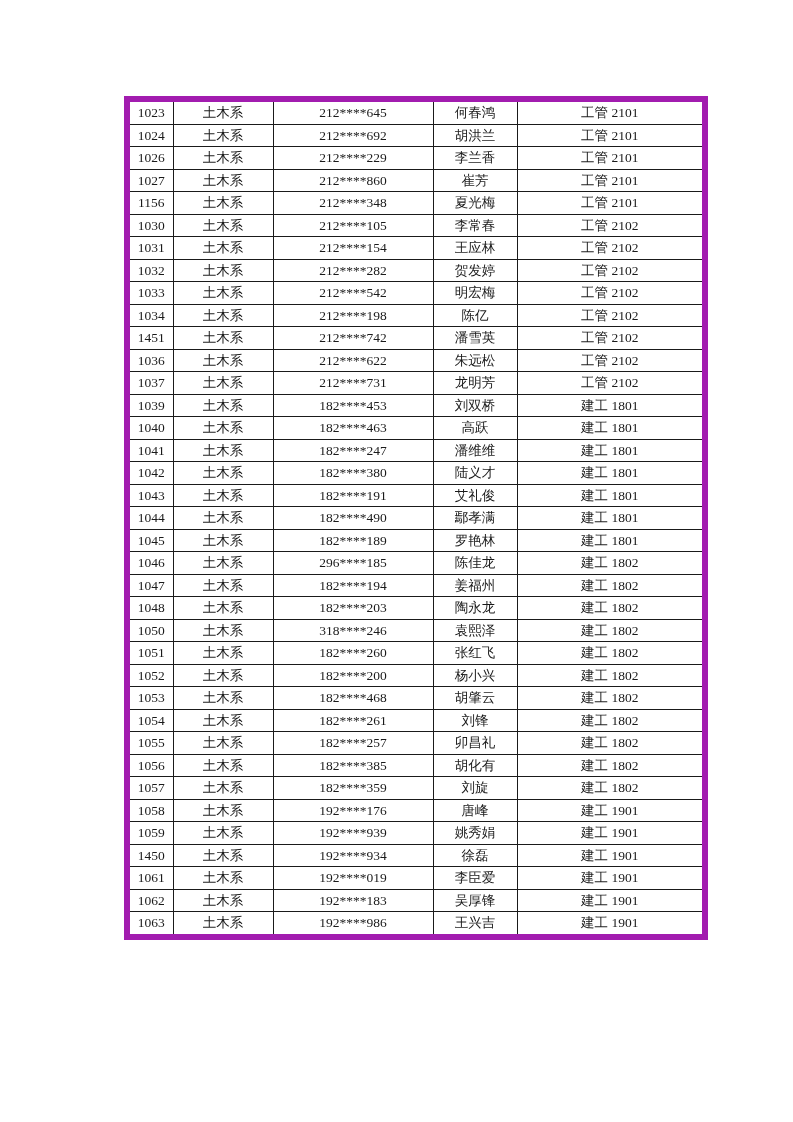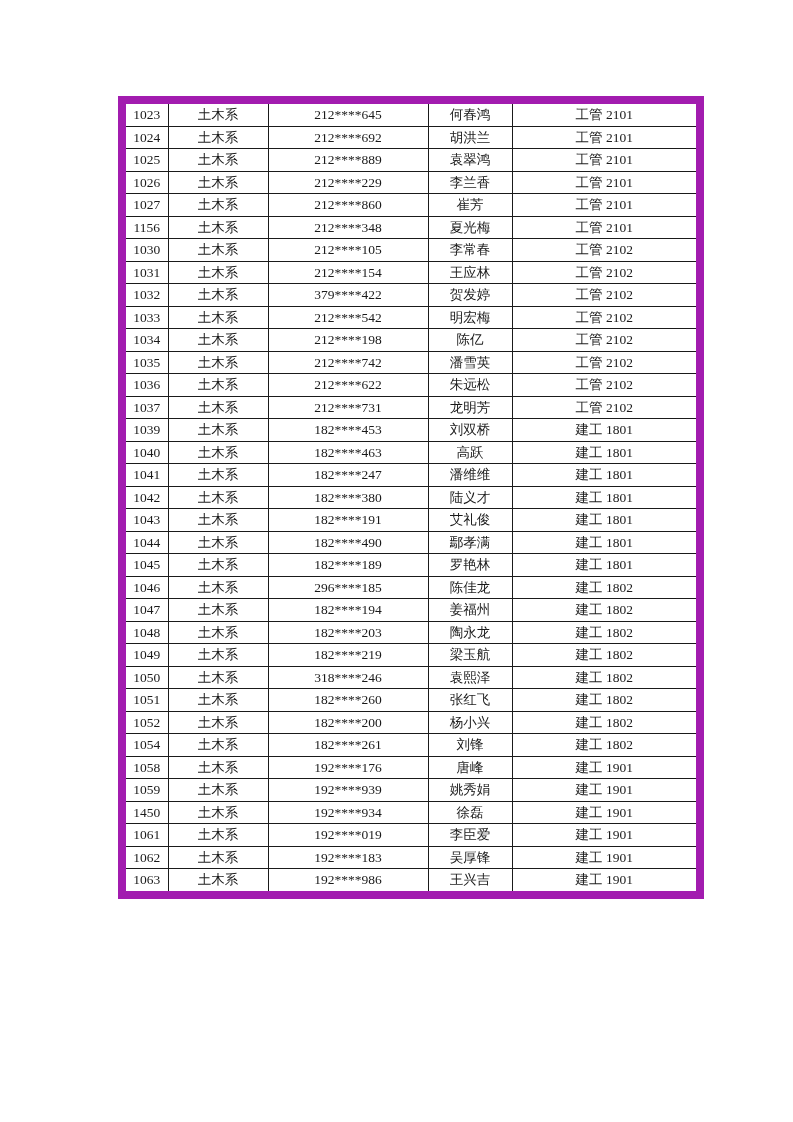--- a/index.html
+++ b/index.html
@@ -11,26 +11,26 @@
     position: relative;
     width: 793px;
     height: 1122px;
     background: #ffffff;
     overflow: hidden;
     font-family: "Liberation Serif", "DejaVu Serif", serif;
     color: #1a1a1a;
   }
   table.roster {
     position: absolute;
-    left: 118px;
+    left: 124px;
     top: 96px;
     width: 578px;
     border-collapse: collapse;
     table-layout: fixed;
-    border: 8px solid #a21caf;
+    border: 6px solid #a21caf;
   }
   table.roster td {
     border: 1px solid #1a1a1a;
     height: 21.5px;
     padding: 0;
     text-align: center;
     vertical-align: middle;
     font-size: 13.5px;
     line-height: 21.5px;
     white-space: nowrap;
@@ -64,27 +64,20 @@
           <td>工管 2101</td>
         </tr>
         <tr>
           <td>1024</td>
           <td>土木系</td>
           <td>212****692</td>
           <td>胡洪兰</td>
           <td>工管 2101</td>
         </tr>
         <tr>
-          <td>1025</td>
-          <td>土木系</td>
-          <td>212****889</td>
-          <td>袁翠鸿</td>
-          <td>工管 2101</td>
-        </tr>
-        <tr>
           <td>1026</td>
           <td>土木系</td>
           <td>212****229</td>
           <td>李兰香</td>
           <td>工管 2101</td>
         </tr>
         <tr>
           <td>1027</td>
           <td>土木系</td>
           <td>212****860</td>
@@ -108,40 +101,40 @@
         <tr>
           <td>1031</td>
           <td>土木系</td>
           <td>212****154</td>
           <td>王应林</td>
           <td>工管 2102</td>
         </tr>
         <tr>
           <td>1032</td>
           <td>土木系</td>
-          <td>379****422</td>
+          <td>212****282</td>
           <td>贺发婷</td>
           <td>工管 2102</td>
         </tr>
         <tr>
           <td>1033</td>
           <td>土木系</td>
           <td>212****542</td>
           <td>明宏梅</td>
           <td>工管 2102</td>
         </tr>
         <tr>
           <td>1034</td>
           <td>土木系</td>
           <td>212****198</td>
           <td>陈亿</td>
           <td>工管 2102</td>
         </tr>
         <tr>
-          <td>1035</td>
+          <td>1451</td>
           <td>土木系</td>
           <td>212****742</td>
           <td>潘雪英</td>
           <td>工管 2102</td>
         </tr>
         <tr>
           <td>1036</td>
           <td>土木系</td>
           <td>212****622</td>
           <td>朱远松</td>
@@ -218,27 +211,20 @@
           <td>建工 1802</td>
         </tr>
         <tr>
           <td>1048</td>
           <td>土木系</td>
           <td>182****203</td>
           <td>陶永龙</td>
           <td>建工 1802</td>
         </tr>
         <tr>
-          <td>1049</td>
-          <td>土木系</td>
-          <td>182****219</td>
-          <td>梁玉航</td>
-          <td>建工 1802</td>
-        </tr>
-        <tr>
           <td>1050</td>
           <td>土木系</td>
           <td>318****246</td>
           <td>袁熙泽</td>
           <td>建工 1802</td>
         </tr>
         <tr>
           <td>1051</td>
           <td>土木系</td>
           <td>182****260</td>
@@ -246,24 +232,52 @@
           <td>建工 1802</td>
         </tr>
         <tr>
           <td>1052</td>
           <td>土木系</td>
           <td>182****200</td>
           <td>杨小兴</td>
           <td>建工 1802</td>
         </tr>
         <tr>
+          <td>1053</td>
+          <td>土木系</td>
+          <td>182****468</td>
+          <td>胡肇云</td>
+          <td>建工 1802</td>
+        </tr>
+        <tr>
           <td>1054</td>
           <td>土木系</td>
           <td>182****261</td>
           <td>刘锋</td>
+          <td>建工 1802</td>
+        </tr>
+        <tr>
+          <td>1055</td>
+          <td>土木系</td>
+          <td>182****257</td>
+          <td>卯昌礼</td>
+          <td>建工 1802</td>
+        </tr>
+        <tr>
+          <td>1056</td>
+          <td>土木系</td>
+          <td>182****385</td>
+          <td>胡化有</td>
+          <td>建工 1802</td>
+        </tr>
+        <tr>
+          <td>1057</td>
+          <td>土木系</td>
+          <td>182****359</td>
+          <td>刘旋</td>
           <td>建工 1802</td>
         </tr>
         <tr>
           <td>1058</td>
           <td>土木系</td>
           <td>192****176</td>
           <td>唐峰</td>
           <td>建工 1901</td>
         </tr>
         <tr>

